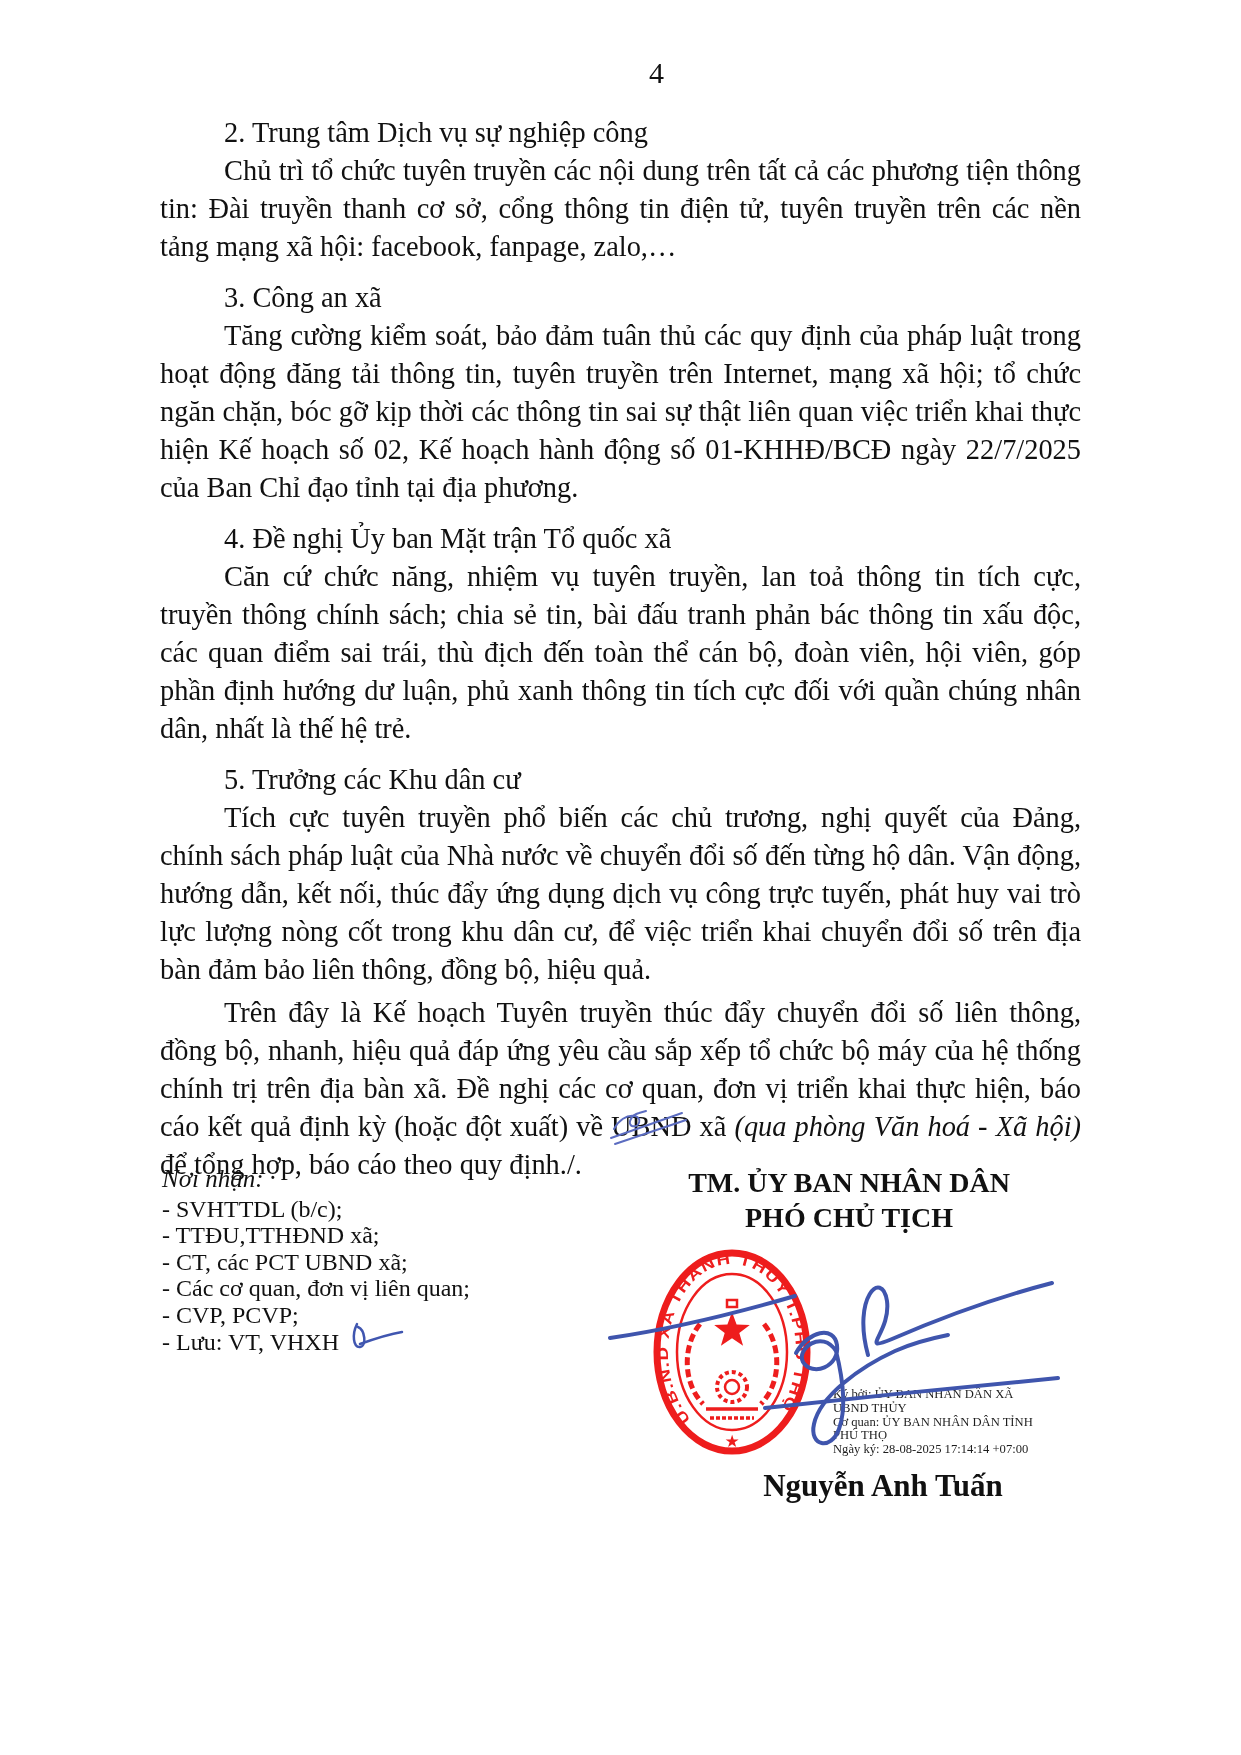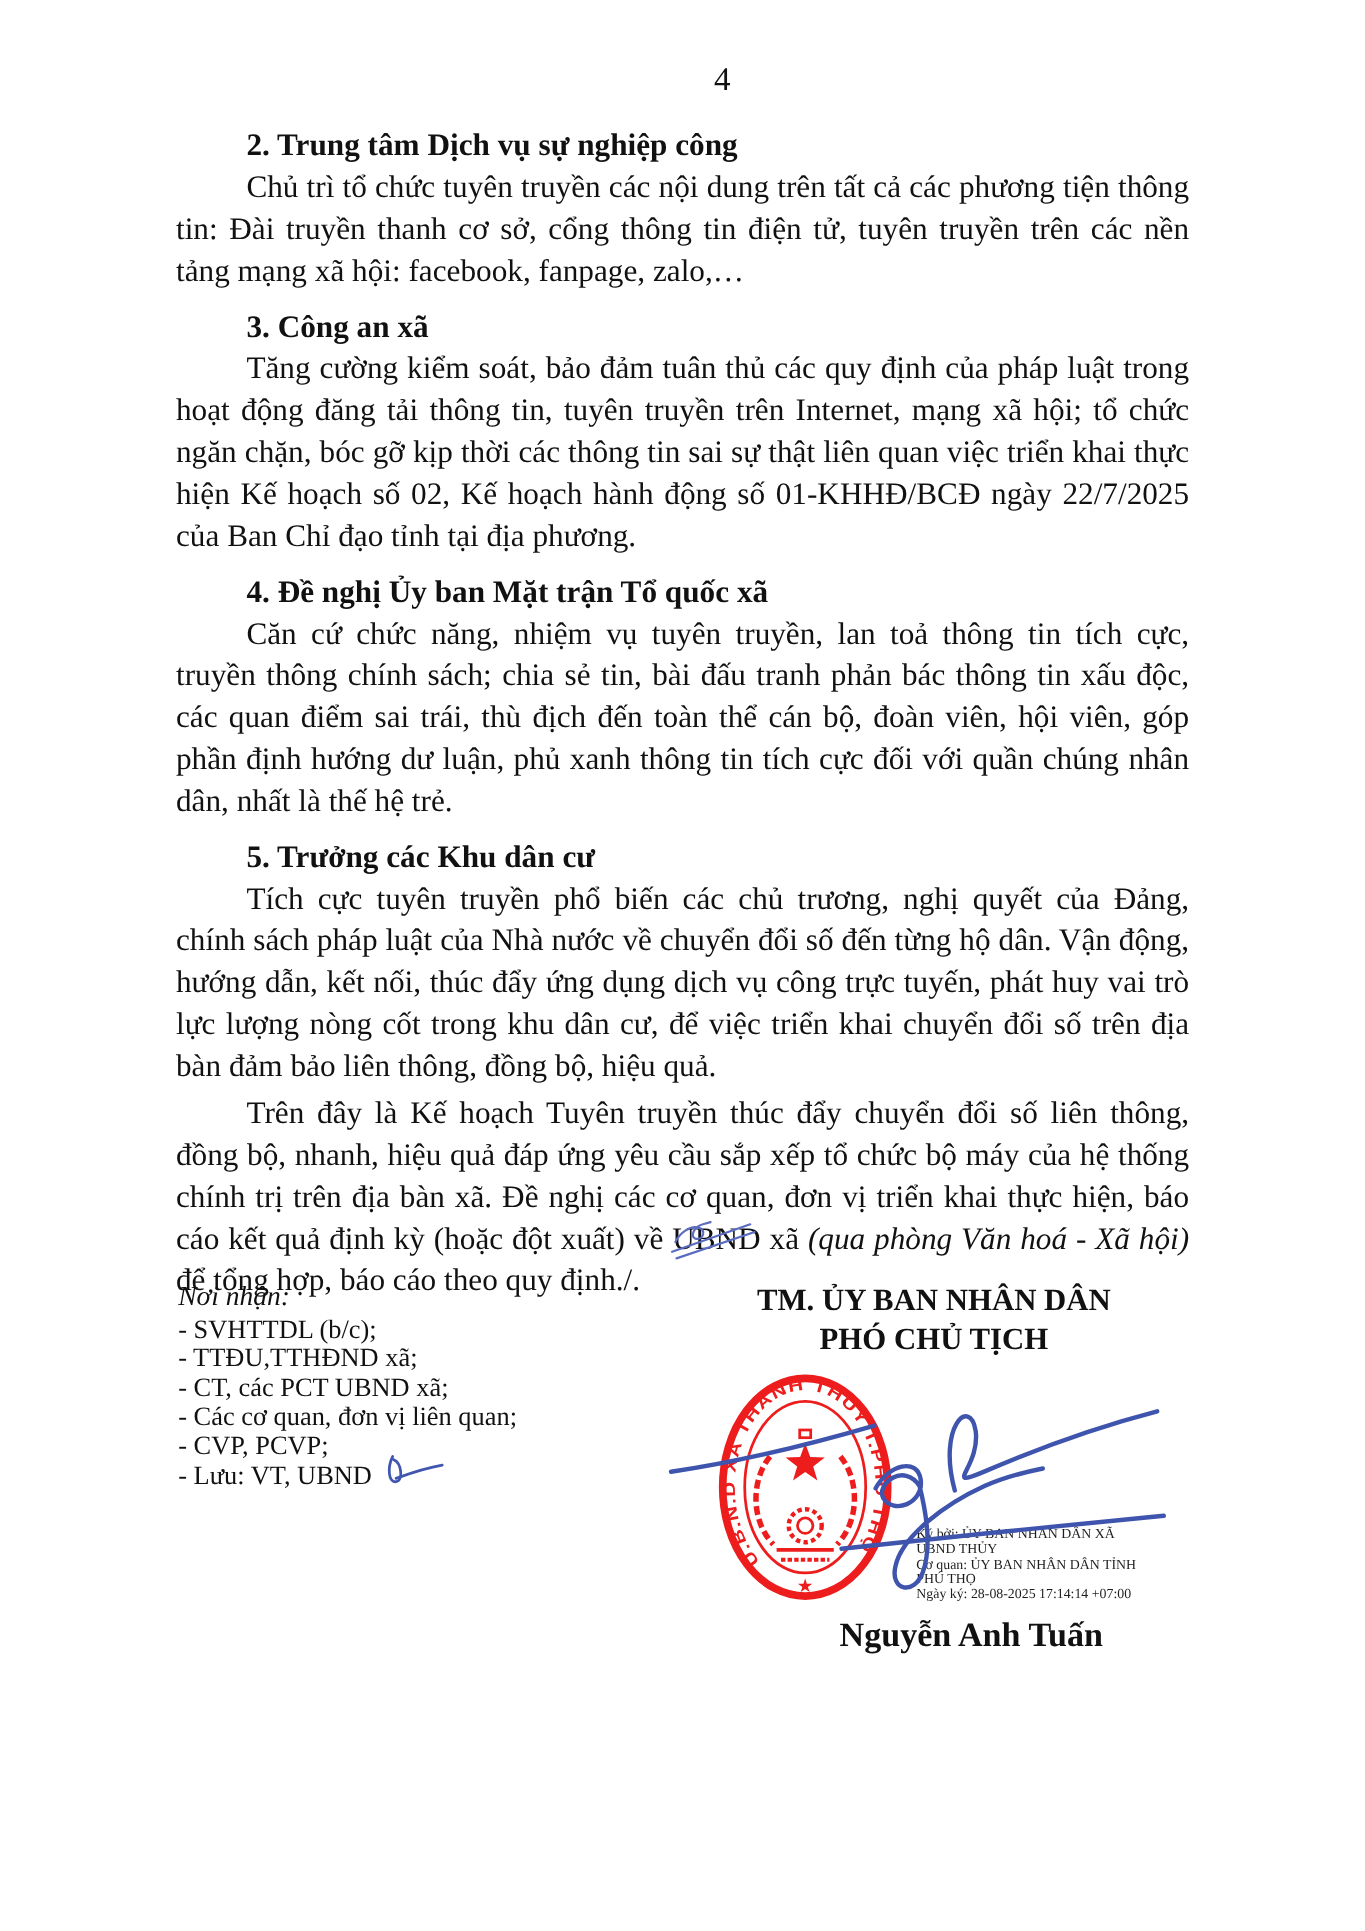--- a/index.html
+++ b/index.html
@@ -25,21 +25,21 @@
     position: absolute;
     top: 114px; left: 160px;
     width: 921px;
     font-size: 28.4px;
     line-height: 38px;
     text-align: justify;
   }
   .doc-body h3 {
     font-size: 28.4px;
     line-height: 38px;
-    font-weight: bold;
+    font-weight: normal;
     margin: 13px 0 0 0;
     text-indent: 64px;
     text-align: left;
   }
   .doc-body h3.first { margin-top: 0; }
   .doc-body p { margin: 0; text-indent: 64px; }
   .doc-body p.closing { margin-top: 5px; }
   .closing i { font-style: italic; }
 
   .recipients {
@@ -119,21 +119,21 @@
     </g>
   </svg>
 
   <div class="recipients">
     <div class="recipients-label">Nơi nhận:</div>
     <div>- SVHTTDL (b/c);</div>
     <div>- TTĐU,TTHĐND xã;</div>
     <div>- CT, các PCT UBND xã;</div>
     <div>- Các cơ quan, đơn vị liên quan;</div>
     <div>- CVP, PCVP;</div>
-    <div>- Lưu: VT, UBND</div>
+    <div>- Lưu: VT, VHXH</div>
   </div>
 
   <svg class="mark2" width="64" height="40" viewBox="0 0 64 40">
     <g fill="none" stroke="#4056b0" stroke-width="2.5" stroke-linecap="round">
       <path d="M 13 6 C 8 16, 9 30, 16 29 C 23 28, 21 12, 14 9"></path>
       <path d="M 16 26 C 30 21, 46 16, 58 14"></path>
     </g>
   </svg>
 
   <div class="sign-heading">

